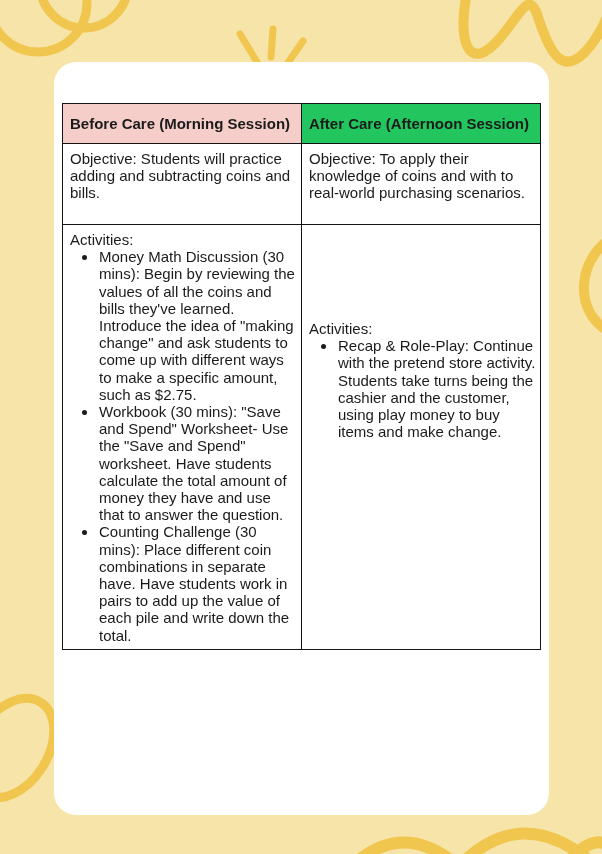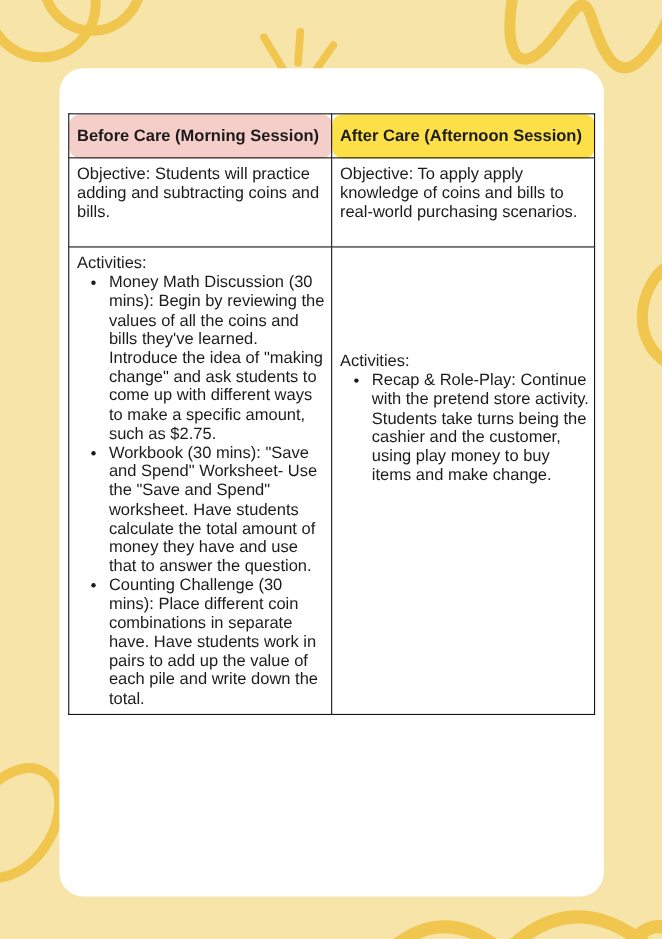--- a/index.html
+++ b/index.html
@@ -31,24 +31,24 @@
   table.schedule{
     border-collapse:collapse;table-layout:fixed;
     margin:41px 8px 0 8px;width:479px;
   }
   .schedule th,.schedule td{
     border:1.5px solid #141414;
     font-size:15px;line-height:17.2px;color:#1b1b1b;
   }
   .schedule th{
     height:39px;text-align:left;vertical-align:middle;
-    padding:0 4px 0 7px;font-size:15px;border-radius:10px;
+    padding:0 4px 0 7px;font-size:15px;
   }
   th.pink{background:#F5CDC9;}
-  th.cream{background:#fde047;}
+  th.cream{background:#22c55e;}
   tr.objective-row td{height:74px;vertical-align:top;padding:6px 4px 0 7px;}
   tr.activities-row td{height:418px;vertical-align:top;padding:6px 4px 0 7px;}
   .schedule strong{font-weight:normal;text-align:center;}
   .schedule ul{margin:0;padding-left:28px;}
   .schedule li{padding-left:1px;margin:0;}
   .after-inner{padding-top:89px;}
 </style>
 </head>
 <body>
 
@@ -76,21 +76,21 @@
         <th class="pink">Before Care (Morning Session)</th>
         <th class="cream">After Care (Afternoon Session)</th>
       </tr>
     </thead>
     <tbody>
       <tr class="objective-row">
         <td>
           <strong>Objective:</strong><span> Students will practice adding and subtracting coins and bills.</span>
         </td>
         <td>
-          <strong>Objective:</strong><span> To apply apply knowledge of coins and bills to real-world purchasing scenarios.</span>
+          <strong>Objective:</strong><span> To apply their knowledge of coins and with to real-world purchasing scenarios.</span>
         </td>
       </tr>
       <tr class="activities-row">
         <td>
           <strong>Activities:</strong>
           <ul>
             <li>
               <strong>Money Math Discussion (30 mins):</strong><span> Begin by reviewing the values of all the coins and bills they've learned. Introduce the idea of "making change" and ask students to come up with different ways to make a specific amount, such as $2.75.</span>
             </li>
             <li>

